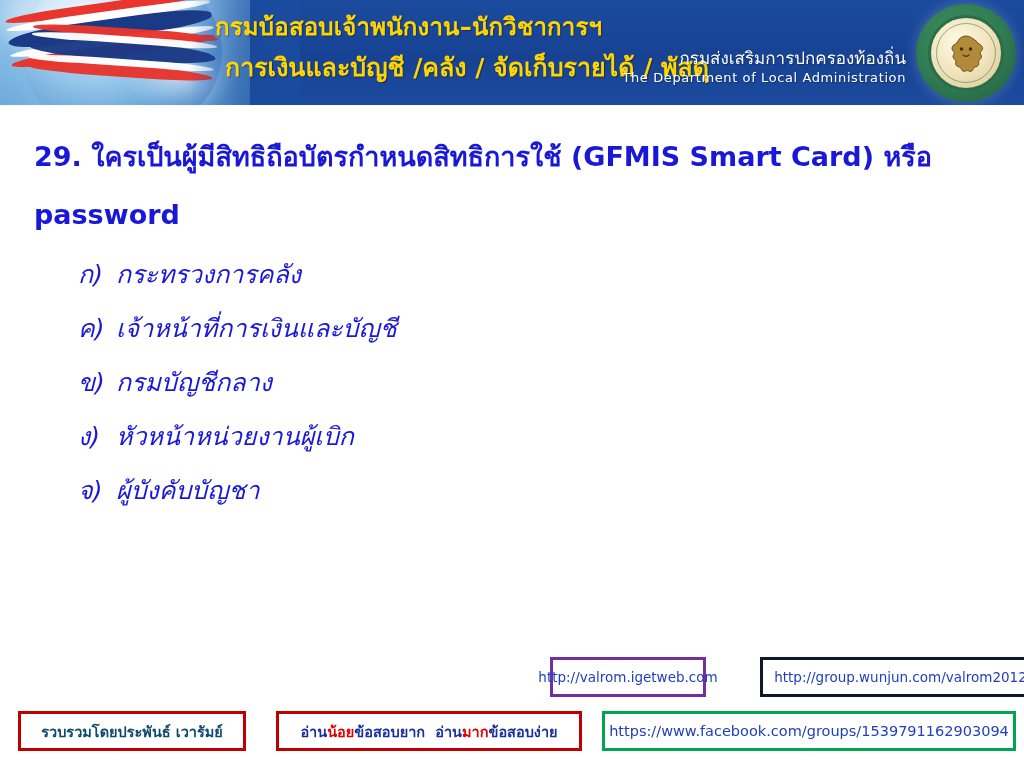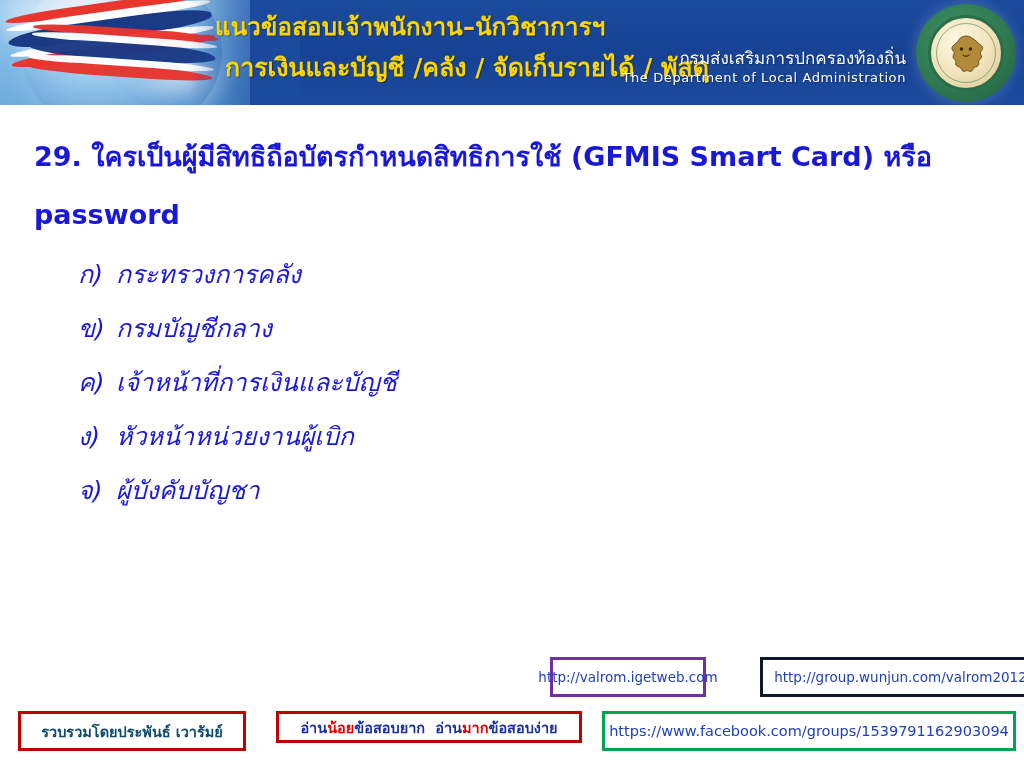--- a/index.html
+++ b/index.html
@@ -204,21 +204,21 @@
   .box-author {
     left: 18px; top: 711px;
     width: 228px; height: 40px;
     border: 3px solid #c00000;
     color: #0c4a6e;
     font-size: 14.5px;
     font-weight: bold;
   }
   .box-motto {
     left: 276px; top: 711px;
-    width: 306px; height: 32px;
+    width: 306px; height: 40px;
     border: 3px solid #c00000;
     font-size: 14.5px;
     font-weight: bold;
   }
   .box-motto .blue { color: #1a2f9e; }
   .box-motto .red  { color: #e00000; }
   .box-facebook {
     left: 602px; top: 711px;
     width: 414px; height: 40px;
     border: 3px solid #00a550;
@@ -243,21 +243,21 @@
   <div class="flag2">
     <div class="stripe t1"></div>
     <div class="stripe t2"></div>
     <div class="stripe t3"></div>
     <div class="stripe t4"></div>
     <div class="stripe t5"></div>
   </div>
   <div class="banner-fade"></div>
 
   <div class="banner-title-wrap">
-    <div class="banner-line1">แนวข้อสอบเจ้าพนักงาน–นักวิชาการฯ</div>
+    <div class="banner-line1">กรมบ้อสอบเจ้าพนักงาน–นักวิชาการฯ</div>
     <div class="banner-line2">การเงินและบัญชี /คลัง / จัดเก็บรายได้ / พัสดุ</div>
   </div>
 
   <div class="dept-block">
     <div class="dept-th">กรมส่งเสริมการปกครองท้องถิ่น</div>
     <div class="dept-en">The Department of Local Administration</div>
   </div>
 
   <div class="emblem">
     <div class="emblem-inner">
@@ -272,24 +272,24 @@
   </div>
 </div>
 
 <div class="question">29. ใครเป็นผู้มีสิทธิถือบัตรกำหนดสิทธิการใช้ (GFMIS Smart Card) หรือ password</div>
 
 <div class="choices">
   <div class="choice">
     <span class="letter">ก)</span><span>กระทรวงการคลัง</span>
   </div>
   <div class="choice">
+    <span class="letter">ค)</span><span>เจ้าหน้าที่การเงินและบัญชี</span>
+  </div>
+  <div class="choice">
     <span class="letter">ข)</span><span>กรมบัญชีกลาง</span>
-  </div>
-  <div class="choice">
-    <span class="letter">ค)</span><span>เจ้าหน้าที่การเงินและบัญชี</span>
   </div>
   <div class="choice">
     <span class="letter">ง)</span><span>หัวหน้าหน่วยงานผู้เบิก</span>
   </div>
   <div class="choice">
     <span class="letter">จ)</span><span>ผู้บังคับบัญชา</span>
   </div>
 </div>
 
 <div class="fbox box-igetweb">

